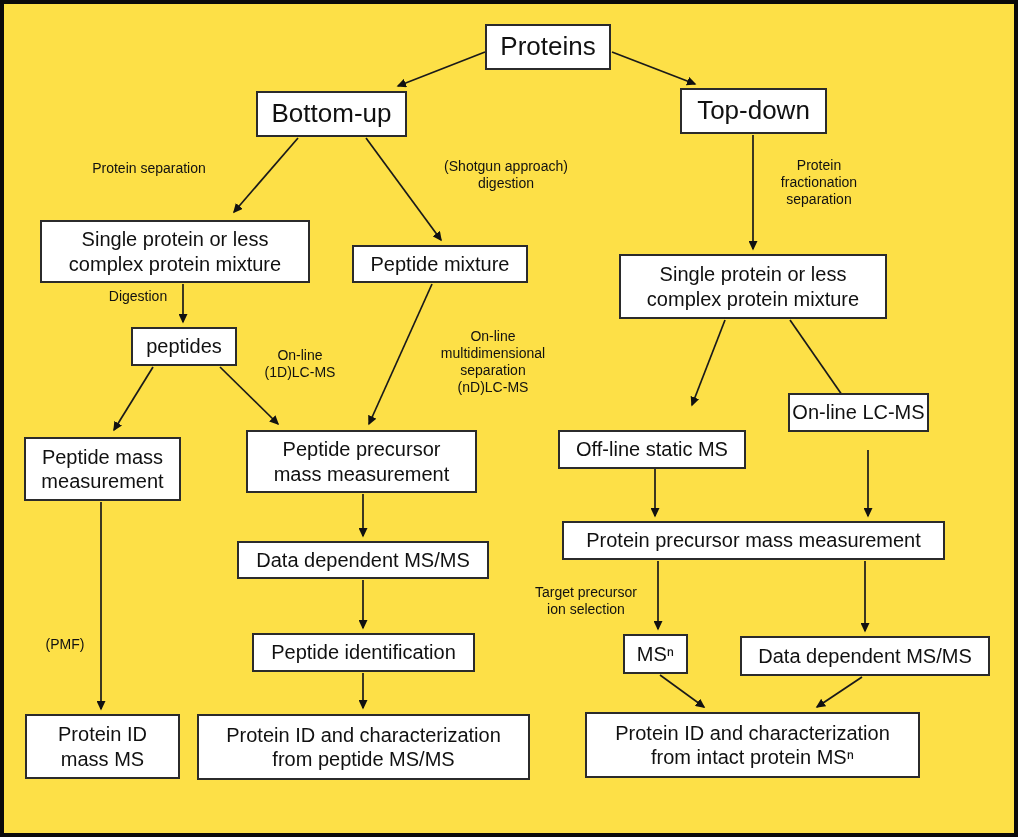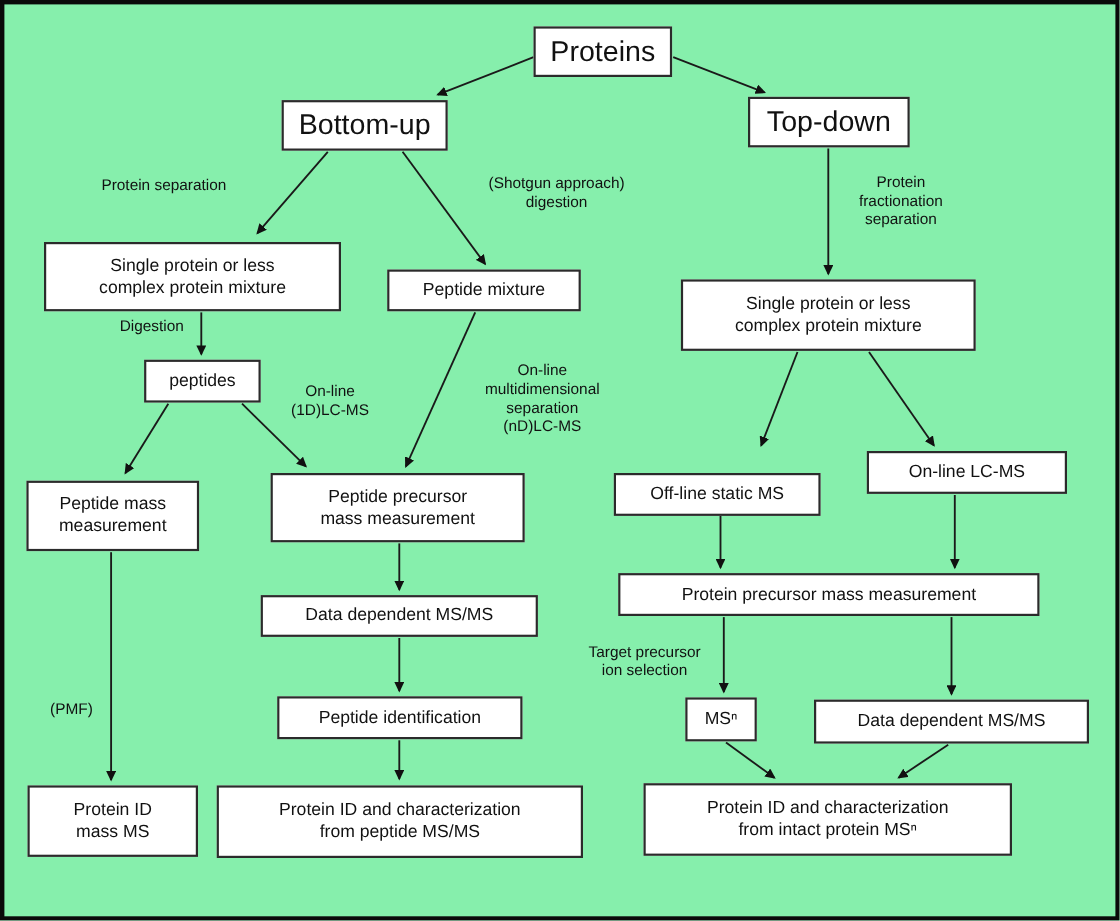--- a/index.html
+++ b/index.html
@@ -1,20 +1,20 @@
 <!DOCTYPE html>
 <html><head>
 <meta charset="utf-8">
 <style>
   html, body { margin: 0; padding: 0; background: #fff; }
   #canvas {
     position: relative;
     width: 1018px;
     height: 837px;
-    background: #86efac;
+    background: #fde047;
     font-family: "Liberation Sans", "DejaVu Sans", sans-serif;
     color: #111;
     overflow: hidden;
   }
   .frame {
     position: absolute;
     inset: 0;
     border: 4px solid #0a0a0a;
     pointer-events: none;
     z-index: 5;
@@ -27,21 +27,21 @@
   .node {
     position: absolute;
     box-sizing: border-box;
     border: 2px solid #2b2b2b;
     background: #fff;
     display: flex;
     align-items: center;
     justify-content: center;
     text-align: center;
     white-space: pre-line;
-    font-size: 16px;
+    font-size: 20px;
     line-height: 1.22;
     z-index: 2;
   }
   .node.title { font-size: 26px; }
   .flabel {
     position: absolute;
     text-align: center;
     white-space: pre-line;
     font-size: 14px;
     line-height: 1.22;
@@ -107,21 +107,21 @@
   <div class="node" style="left:237px;top:541px;width:252px;height:38px">Data dependent MS/MS</div>
   <div class="node" style="left:252px;top:633px;width:223px;height:39px">Peptide identification</div>
   <div class="node" style="left:25px;top:714px;width:155px;height:65px">Protein ID
 mass MS</div>
   <div class="node" style="left:197px;top:714px;width:333px;height:66px">Protein ID and characterization
 from peptide MS/MS</div>
 
   <div class="node" style="left:619px;top:254px;width:268px;height:65px">Single protein or less
 complex protein mixture</div>
   <div class="node" style="left:558px;top:430px;width:188px;height:39px">Off-line static MS</div>
-  <div class="node" style="left:788px;top:410px;width:182px;height:39px">On-line LC-MS</div>
+  <div class="node" style="left:788px;top:393px;width:141px;height:39px">On-line LC-MS</div>
   <div class="node" style="left:562px;top:521px;width:383px;height:39px">Protein precursor mass measurement</div>
   <div class="node" style="left:623px;top:634px;width:65px;height:40px">MSⁿ</div>
   <div class="node" style="left:740px;top:636px;width:250px;height:40px">Data dependent MS/MS</div>
   <div class="node" style="left:585px;top:712px;width:335px;height:66px">Protein ID and characterization
 from intact protein MSⁿ</div>
 
   <div class="flabel" style="left:70px;top:160px;width:158px">Protein separation</div>
   <div class="flabel" style="left:408px;top:158px;width:196px">(Shotgun approach)
 digestion</div>
   <div class="flabel" style="left:96px;top:288px;width:84px">Digestion</div>

